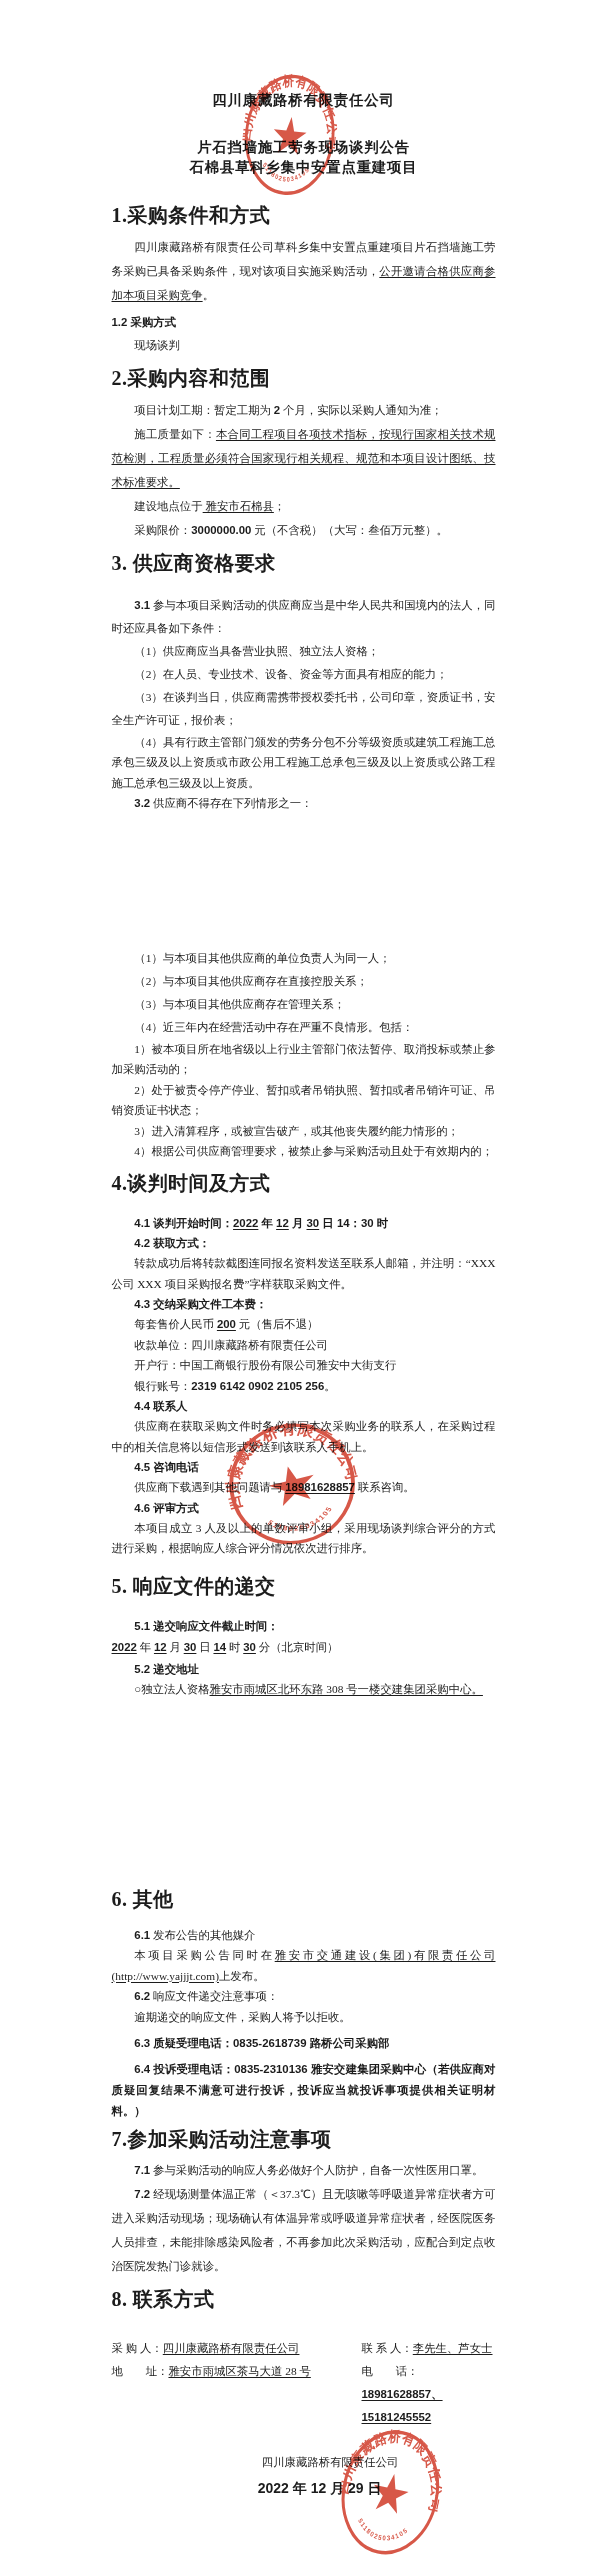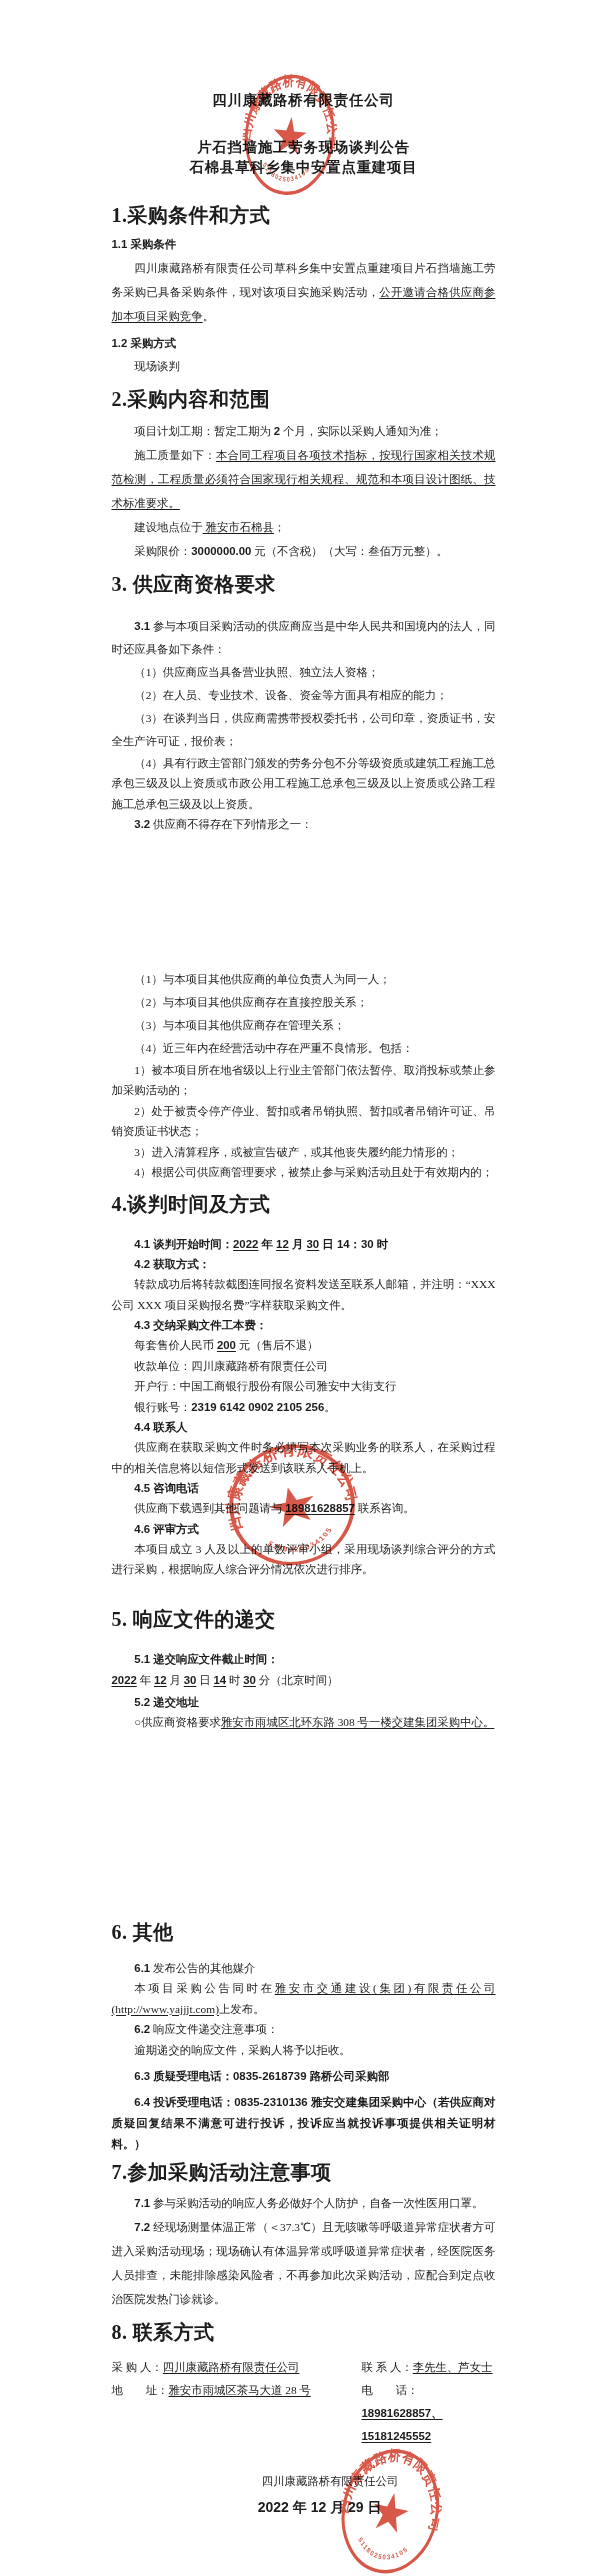--- a/index.html
+++ b/index.html
@@ -25,21 +25,21 @@
 
   .u   { text-decoration:underline; text-underline-offset:2.3px; }
   .num { font-family:"Liberation Sans", sans-serif; font-weight:700; }
   .bline { font-family:"Liberation Sans", sans-serif; font-weight:700; line-height:20px; text-align:justify; }
 
   .spacer1 { height:133px; }
   .spacer2 { height:178px; }
   .gap8  { height:6px; }
   .gap14 { height:10.6px; }
 
-  .contact { margin-top:12px; }
+  .contact { margin-top:26px; }
   .c-row { display:flex; line-height:23px; }
   .c-left { width:250px; }
   .c-right { flex:1; }
   .fld-wide { display:inline-block; min-width:144px; border-bottom:0.8px solid #444; padding:0 4.6px; }
 
   .sigwrap { position:relative; margin-top:23px; }
   .sig { text-align:right; padding-right:97px; line-height:20px; }
   .sig-date { text-align:right; padding-right:114px; line-height:23px; margin-top:4.6px; }
 
   .s4wrap, .titlewrap { position:relative; }
@@ -68,21 +68,20 @@
           <path id="arcB1" d="M 40 158 A 70 80 0 0 0 160 158" fill="none"></path>
         </defs>
         <ellipse cx="100" cy="112" rx="93" ry="106" fill="none" stroke-width="6"></ellipse>
         <text class="stamp-co"><textPath href="#arcT1" startOffset="50%" text-anchor="middle">四川康藏路桥有限责任公司</textPath></text>
         <text class="stamp-star" x="100" y="146" text-anchor="middle">★</text>
         <text class="stamp-num"><textPath href="#arcB1" startOffset="50%" text-anchor="middle">5118025034105</textPath></text>
       </svg>
     </div>
 
     <div class="sec" style="margin-top:13.7px">1.采购条件和方式</div>
-    <div class="sub">1.1 采购条件</div>
     <p class="line ind"><span>四川康藏路桥有限责任公司草科乡集中安置点重建项目片石挡墙施工劳务采购已具备采购条件，现对该项目实施采购活动，</span><span class="u">公开邀请合格供应商参加本项目采购竞争</span><span>。</span></p>
     <div class="sub">1.2 采购方式</div>
     <p class="line30 ind">现场谈判</p>
 
     <div class="sec">2.采购内容和范围</div>
     <p class="line ind"><span>项目计划工期：暂定工期为 </span><span class="num">2</span><span> 个月，实际以采购人通知为准；</span></p>
     <p class="line ind"><span>施工质量如下：</span><span class="u">本合同工程项目各项技术指标，按现行国家相关技术规范检测，工程质量必须符合国家现行相关规程、规范和本项目设计图纸、技术标准要求。</span></p>
     <p class="line ind"><span>建设地点位于</span><span class="u"> 雅安市石棉县</span><span>；</span></p>
     <p class="line ind"><span>采购限价：</span><span class="num">3000000.00</span><span> 元（不含税）（大写：叁佰万元整）。</span></p>
 
@@ -117,26 +116,26 @@
       <p class="line27 ind">收款单位：四川康藏路桥有限责任公司</p>
       <p class="line27 ind">开户行：中国工商银行股份有限公司雅安中大街支行</p>
       <p class="line27 ind"><span>银行账号：</span><span class="num">2319 6142 0902 2105 256</span><span>。</span></p>
       <p class="bline ind">4.4 联系人</p>
       <p class="line27 ind">供应商在获取采购文件时务必填写本次采购业务的联系人，在采购过程中的相关信息将以短信形式发送到该联系人手机上。</p>
       <p class="bline ind">4.5 咨询电话</p>
       <p class="line27 ind"><span>供应商下载遇到其他问题请与 </span><span class="num u">18981628857</span><span> 联系咨询。</span></p>
       <p class="bline ind">4.6 评审方式</p>
       <p class="line27 ind">本项目成立 3 人及以上的单数评审小组，采用现场谈判综合评分的方式进行采购，根据响应人综合评分情况依次进行排序。</p>
 
-      <div class="sec" style="margin-top:28px">5. 响应文件的递交</div>
+      <div class="sec" style="margin-top:16px">5. 响应文件的递交</div>
       <div class="gap14"></div>
       <p class="bline ind">5.1 递交响应文件截止时间：</p>
       <p class="line30"><span class="num u">2022</span><span> 年 </span><span class="num u">12</span><span> 月 </span><span class="num u">30</span><span> 日 </span><span class="num u">14</span><span> 时 </span><span class="num u">30</span><span> 分（北京时间）</span></p>
       <p class="bline ind">5.2 递交地址</p>
-      <p class="line27 ind"><span>○供应商资格要求</span><span class="u">雅安市雨城区北环东路 308 号一楼交建集团采购中心。</span></p>
+      <p class="line27 ind"><span>○独立法人资格</span><span class="u">雅安市雨城区北环东路 308 号一楼交建集团采购中心。</span></p>
 
       <svg class="stamp" style="left:115px; top:250px; width:131px; height:127px; transform:rotate(-14deg);font-size:15px" viewBox="0 0 200 230" preserveAspectRatio="none">
         <defs>
           <path id="arcT2" d="M 20 150 A 84 98 0 1 1 180 150" fill="none"></path>
           <path id="arcB2" d="M 40 158 A 70 80 0 0 0 160 158" fill="none"></path>
         </defs>
         <ellipse cx="100" cy="112" rx="93" ry="106" fill="none" stroke-width="6"></ellipse>
         <text class="stamp-co"><textPath href="#arcT2" startOffset="50%" text-anchor="middle">四川康藏路桥有限责任公司</textPath></text>
         <text class="stamp-star" x="100" y="146" text-anchor="middle">★</text>
         <text class="stamp-num"><textPath href="#arcB2" startOffset="50%" text-anchor="middle">5118025034105</textPath></text>

